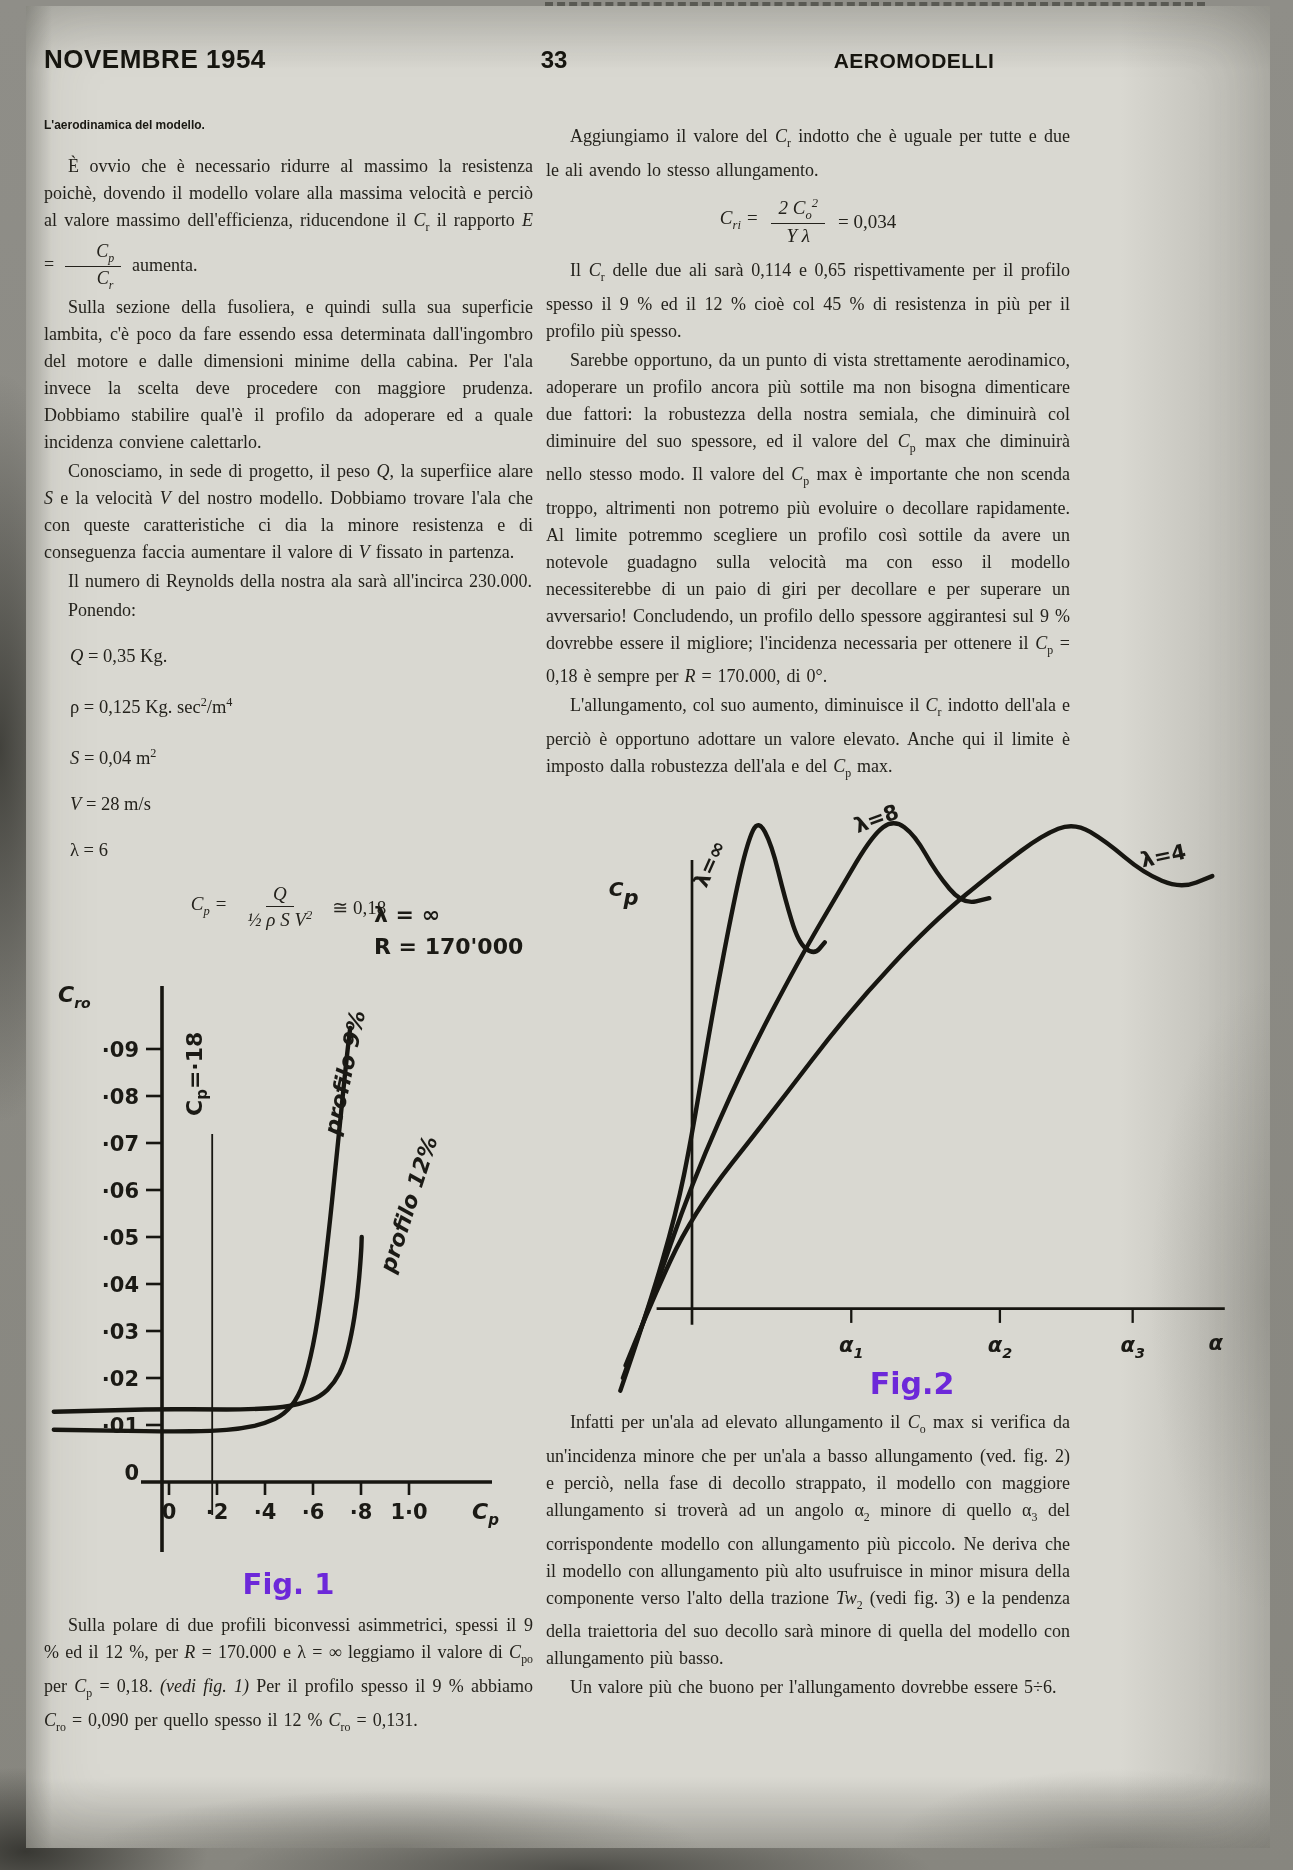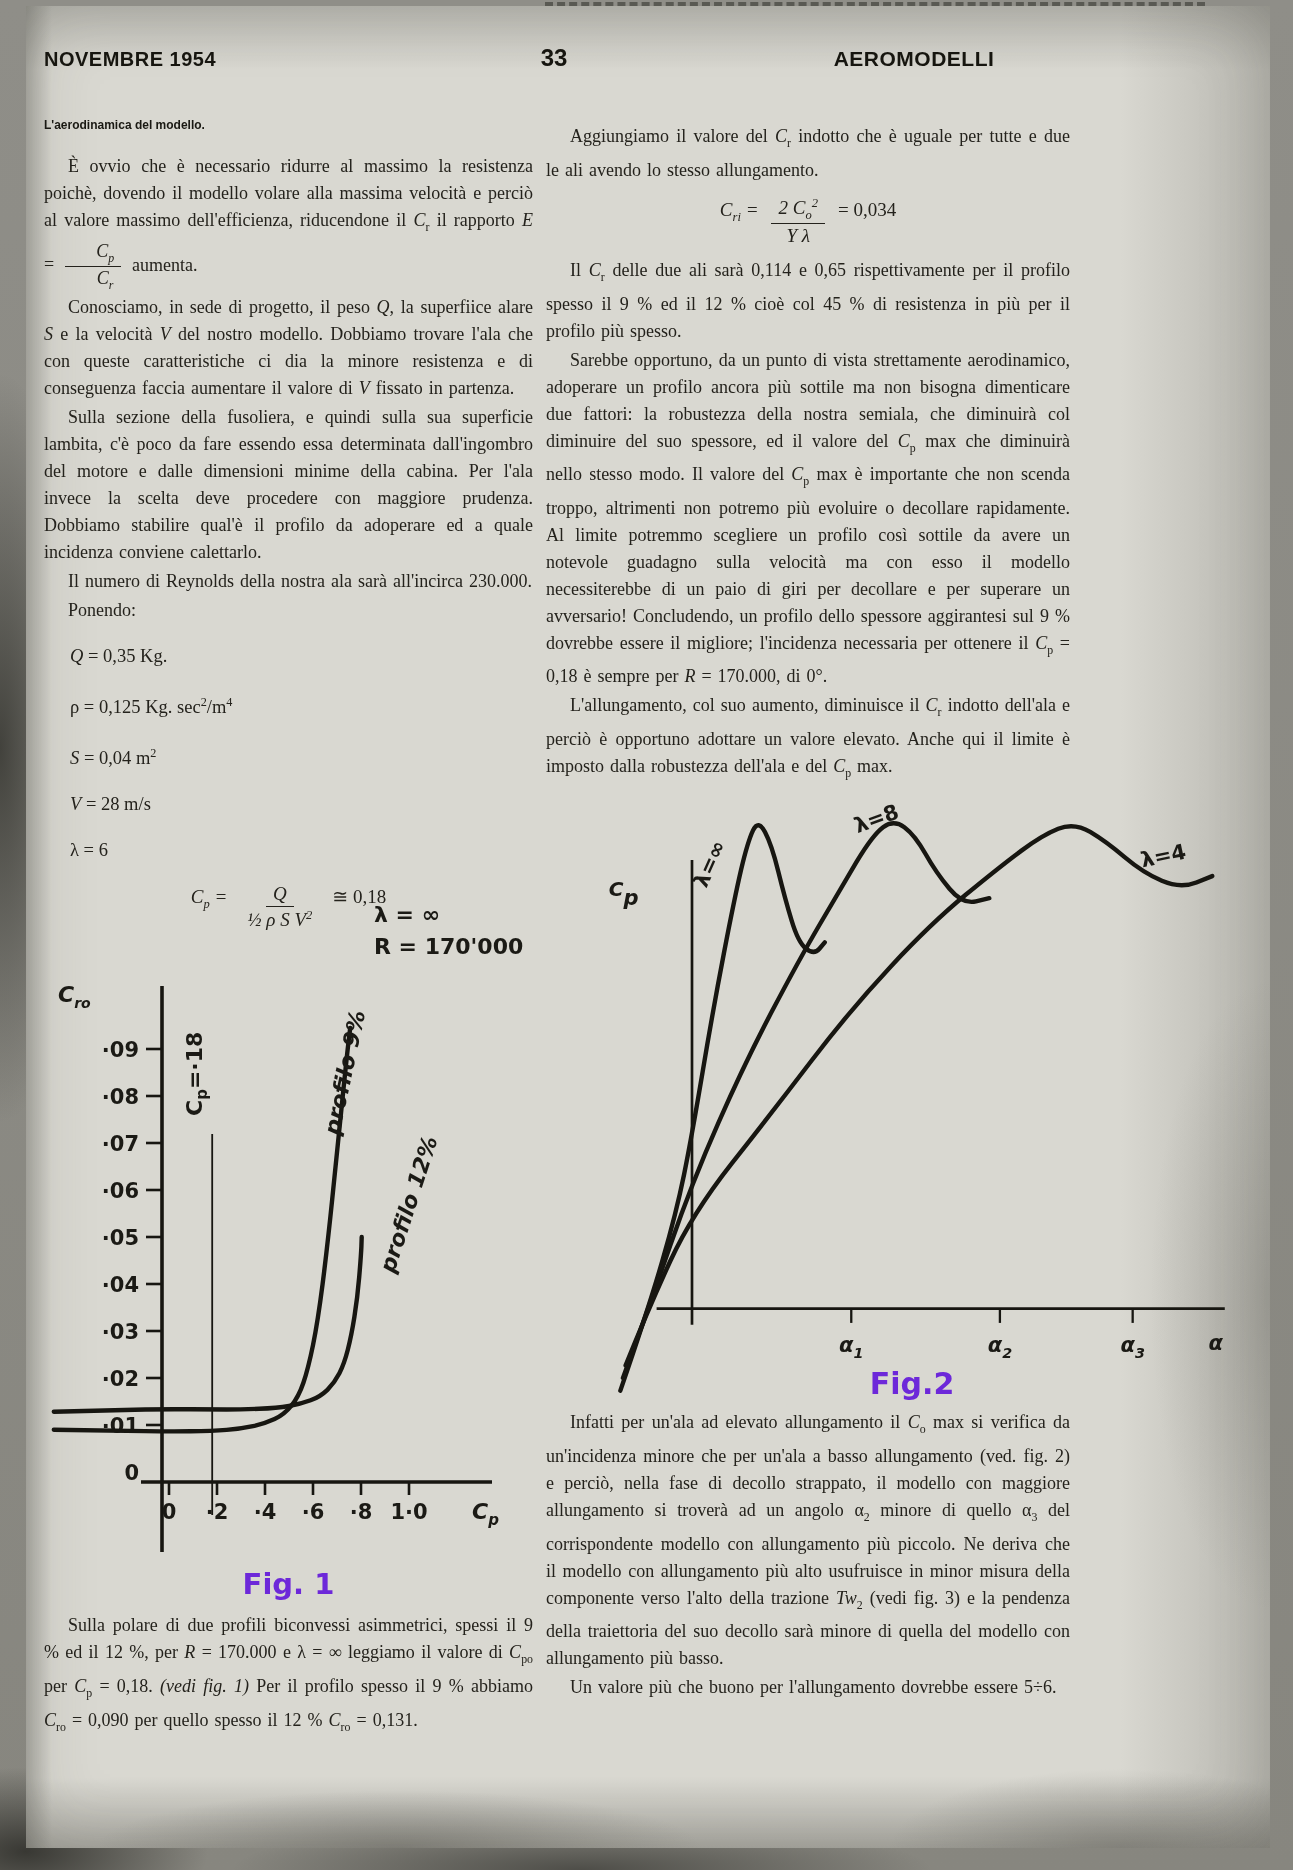--- a/index.html
+++ b/index.html
@@ -21,36 +21,36 @@
       linear-gradient(90deg, rgba(70,70,64,.30), transparent 26px),
       linear-gradient(270deg, rgba(105,104,97,.30), transparent 150px),
       linear-gradient(180deg, rgba(112,112,106,.28), transparent 64px),
       linear-gradient(0deg, rgba(96,95,88,.38), transparent 70px),
       #d9d8d1;
     box-shadow: inset 0 0 70px rgba(60,58,50,.22);
   }
   .top-dash{position:absolute; top:2px; left:545px; width:660px; border-top:4px dashed rgba(45,45,40,.55);}
   .hdr{position:absolute; top:44px; left:44px; width:1020px; display:flex; align-items:baseline;
        font-family:"Liberation Sans", sans-serif; font-weight:bold; color:#16150f;}
-  .hdr .l{width:300px; font-size:20px; letter-spacing:.5px;}
+  .hdr .l{width:300px; font-size:26px; letter-spacing:.5px;}
   .hdr .c{flex:1; text-align:center; font-size:24px;}
   .hdr .r{width:300px; text-align:center; font-size:21px; letter-spacing:.5px;}
   .col{position:absolute; top:112px; color:#24221c; font-size:18px; line-height:27px; text-align:justify;}
   .col-left{left:44px; width:489px;}
   .col-right{left:546px; width:524px;}
   .art-title{font-family:"Liberation Sans", sans-serif; font-weight:bold; font-size:12px; margin:0 0 14px 0; text-align:left; color:#1a1913;}
   p.body-par{margin:0 0 2px 0; text-indent:24px; word-spacing:1.5px;}
   p.no-top{margin-top:11px;}
   .ponendo{margin:10px 0 4px 0; text-indent:4px;}
   .defs{margin:2px 0 6px 26px; font-style:normal;}
   .defs div{margin:19px 0; font-size:18.5px;}
   .frac{display:inline-flex; flex-direction:column; align-items:center; vertical-align:middle; margin:0 5px; line-height:1.15; font-style:italic;}
   .frac .num{padding:0 7px 1px 7px; border-bottom:1.6px solid #24221c;font-family:Liberation Serif, serif;}
   .frac .den{padding:1px 7px 0 7px;}
-  .formula{display:flex; justify-content:center; gap:8px; margin:12px 0 10px 0; font-size:19px;}
+  .formula{display:flex; justify-content:center; align-items:center; gap:8px; margin:12px 0 10px 0; font-size:19px;}
   .formula .var{font-style:italic;}
   sub,sup{font-size:0.66em;}
   .figcap{font-family:"DejaVu Sans", sans-serif; font-weight:bold; text-align:center; color:#6d28d9;}
   .fig1cap{font-size:29px; margin:2px 0 14px 0;}
   .fig2cap{font-size:30px; margin:4px 0 12px 0; width:660px; margin-left:36px;}
   svg{display:block; overflow:visible;}
   .ftick{font-family:"DejaVu Sans", sans-serif; font-weight:bold; font-size:21px; fill:#1b1a15;}
   .fbig{font-size:22px;}
   .fig1-wrap{margin-top:-52px;}
   .fig2-wrap{margin-top:6px;}
@@ -70,22 +70,22 @@
 <div class="col col-left">
   <h2 class="art-title">L'aerodinamica del modello.</h2>
 
   <p class="body-par"><span>È ovvio che è necessario ridurre al massimo la resistenza poichè, dovendo il modello volare alla massima velocità e perciò al valore massimo dell'efficienza, riducendone il <i>C</i><sub>r</sub> il rapporto <i>E</i> =</span>
     <span class="frac">
         <span class="num"><i>C</i><sub>p</sub></span>
         <span class="den"><i>C</i><sub>r</sub></span>
       </span>
     <span>aumenta.</span></p>
 
+  <p class="body-par">Sulla sezione della fusoliera, e quindi sulla sua superficie lambita, c'è poco da fare essendo essa determinata dall'ingombro del motore e dalle dimensioni minime della cabina. Per l'ala invece la scelta deve procedere con maggiore prudenza. Dobbiamo stabilire qual'è il profilo da adoperare ed a quale incidenza conviene calettarlo.</p>
   <p class="body-par">Conosciamo, in sede di progetto, il peso <i>Q</i>, la superfiice alare <i>S</i> e la velocità <i>V</i> del nostro modello. Dobbiamo trovare l'ala che con queste caratteristiche ci dia la minore resistenza e di conseguenza faccia aumentare il valore di <i>V</i> fissato in partenza.</p>
-  <p class="body-par">Sulla sezione della fusoliera, e quindi sulla sua superficie lambita, c'è poco da fare essendo essa determinata dall'ingombro del motore e dalle dimensioni minime della cabina. Per l'ala invece la scelta deve procedere con maggiore prudenza. Dobbiamo stabilire qual'è il profilo da adoperare ed a quale incidenza conviene calettarlo.</p>
   <p class="body-par">Il numero di Reynolds della nostra ala sarà all'incirca 230.000.</p>
 
   <p class="body-par ponendo">Ponendo:</p>
   <div class="defs">
     <div><i>Q</i> = 0,35 Kg.</div>
     <div>ρ = 0,125 Kg. sec<sup>2</sup>/m<sup>4</sup></div>
     <div><i>S</i> = 0,04 m<sup>2</sup></div>
     <div><i>V</i> = 28 m/s</div>
     <div>λ = 6</div>
   </div>

